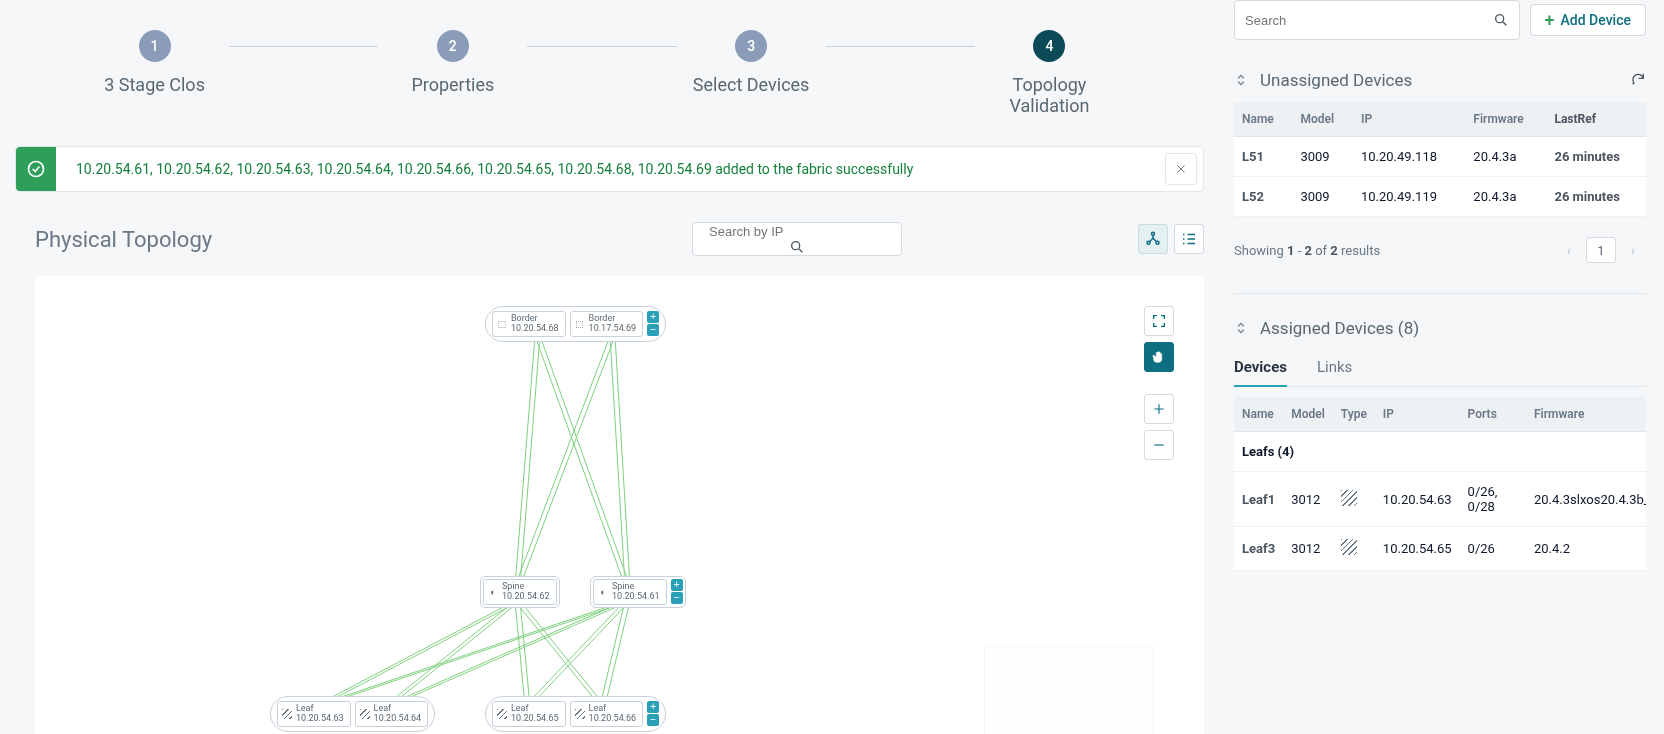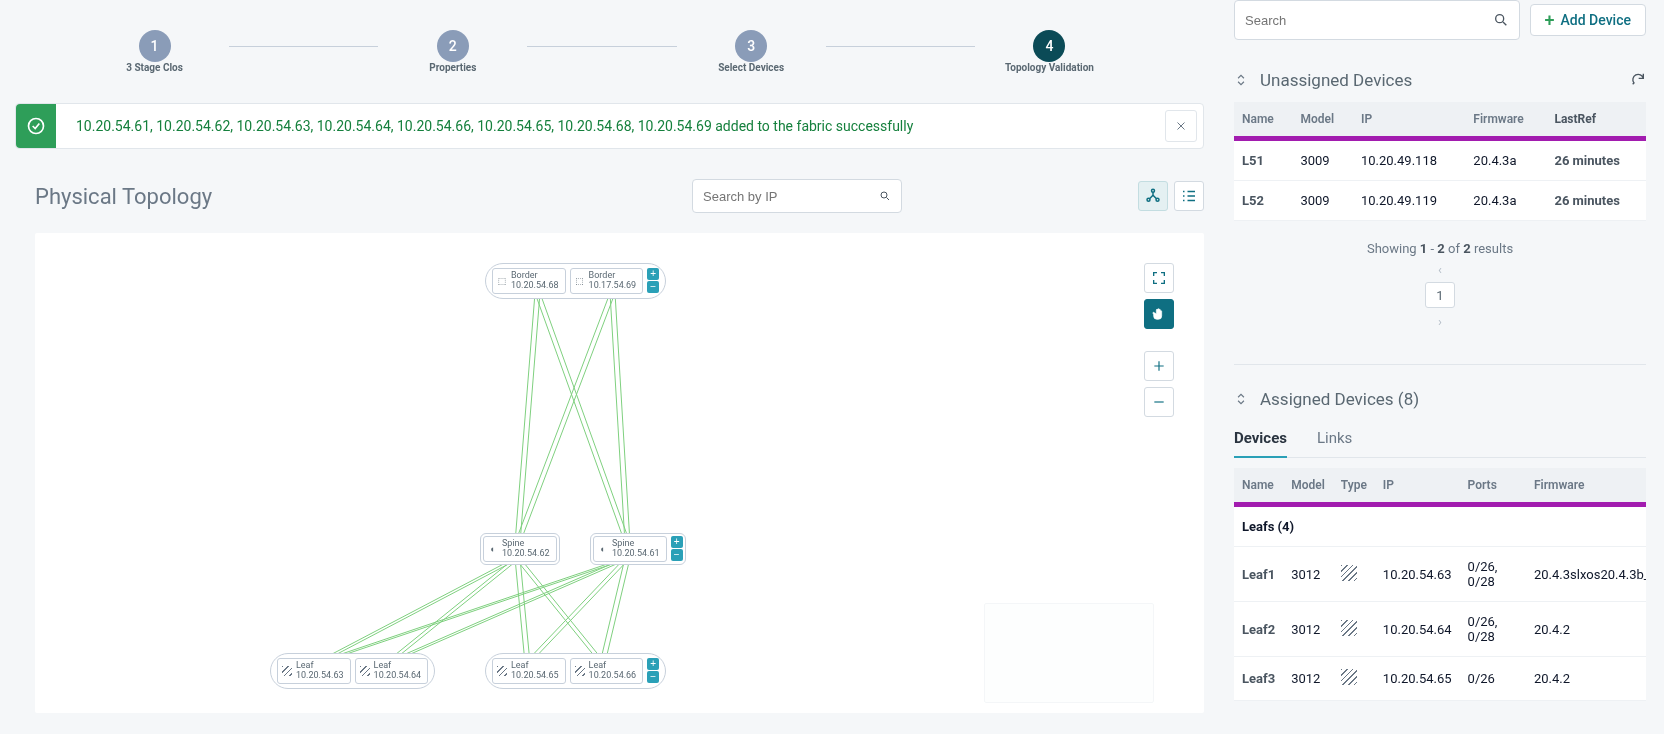--- a/index.html
+++ b/index.html
@@ -17,21 +17,21 @@
   
   .stepper { display: flex; align-items: flex-start; padding: 20px 80px 30px 80px; }
   .step { flex: 1; text-align: center; position: relative; }
   .step-num {
     width: 32px; height: 32px; border-radius: 50%;
     background: #8a9cb8; color: #fff;
     display: inline-flex; align-items: center; justify-content: center;
     font-size: 14px; font-weight: 500;
   }
   .step.active .step-num { background: #0b4b57; }
-  .step-label { margin-top: 0; color: #5a6872; font-size: 10px; font-weight: bold; }
+  .step-label { margin-top: 12px; color: #5a6872; font-size: 18px; }
   .step-line { height: 1px; background: #c7d0db; flex: 1; margin-top: 16px; }
 
   
   .alert {
     display: flex; align-items: center;
     background: #fff; border: 1px solid #e1e6eb; border-radius: 4px;
     margin: 0 0 30px 15px;
   }
   .alert-icon {
     width: 40px; height: 44px; background: #2e9e59;
@@ -45,21 +45,21 @@
     border: 1px solid #e1e6eb; border-radius: 3px; background: #fff;
     display: flex; align-items: center; justify-content: center; cursor: pointer;
   }
 
   
   .topo-header { display: flex; align-items: center; padding: 0 0 20px 35px; justify-content: space-between; }
   .topo-title { font-size: 22px; font-weight: 400; color: #6b7886; flex: 1; }
   .search-box {
     display: flex; align-items: center;
     border: 1px solid #d3dae1; border-radius: 4px; background: #fff;
-    width: 210px; height: 34px; padding: 0 10px; margin-right: 230px;
+    width: 210px; height: 34px; padding: 0 10px; margin-right: 230px; flex-direction: column;
   }
   .search-box input {
     border: none; outline: none; flex: 1; font-size: 13px; color: #6b7886;
   }
   .icon-btn {
     width: 30px; height: 30px; border: 1px solid #d3dae1; border-radius: 3px;
     background: #fff; display: flex; align-items: center; justify-content: center;
     cursor: pointer; margin-left: 6px;
   }
   .icon-btn.active { background: #e4f0f2; border-color: #c3dde1; }
@@ -121,23 +121,23 @@
   .tbl { width: 100%; border-collapse: collapse; }
   .tbl th {
     background: #eef1f4; color: #6b7886; font-size: 12px; font-weight: 600;
     text-align: left; padding: 10px 8px; border-bottom: 1px solid #e1e6eb;
   }
   .tbl td {
     background: #fff; padding: 12px 8px; font-size: 13px; color: #0f172a;
     border-bottom: 1px solid #eef1f4;
   }
   .tbl td.bold, .tbl th.bold { font-weight: 700; color: #4a5560; }
-  .tbl tr:first-child td { border-top: 5px solid #a21caf; }
-
-  .pager { display: flex; align-items: center; padding: 20px 0 30px 0; flex-direction: column; }
+  .tbl tr:first-child td { border-top: 1px solid #a21caf; }
+
+  .pager { display: flex; align-items: center; padding: 20px 0 30px 0; }
   .pager-text { flex: 1; color: #6b7886; font-size: 13px; }
   .pager-text b { color: #4a5560; }
   .pg-btn { width: 26px; height: 26px; display: flex; align-items: center; justify-content: center; color: #b5bec8; cursor: pointer; }
   .pg-num {
     border: 1px solid #d3dae1; background: #fff; border-radius: 3px;
     width: 30px; height: 26px; display: flex; align-items: center; justify-content: center;
     margin: 0 4px; font-size: 13px;
   }
   .divider { height: 0; border-top: 1px solid #e1e6eb; margin-bottom: 24px; }
 
@@ -471,28 +471,20 @@
           </tr>
         <tr>
           <td class="bold">Leaf1</td>
           <td>3012</td>
           <td><span class="hatch"></span></td>
           <td>10.20.54.63</td>
           <td>0/26, 0/28</td>
           <td style="white-space:nowrap; overflow:hidden; text-overflow:clip; max-width:120px;">20.4.3slxos20.4.3b_230320_050</td>
         </tr>
         <tr>
-          <td class="bold">Leaf2</td>
-          <td>3012</td>
-          <td><span class="hatch"></span></td>
-          <td>10.20.54.64</td>
-          <td>0/26, 0/28</td>
-          <td>20.4.2</td>
-        </tr>
-        <tr>
           <td class="bold">Leaf3</td>
           <td>3012</td>
           <td><span class="hatch"></span></td>
           <td>10.20.54.65</td>
           <td>0/26</td>
           <td>20.4.2</td>
         </tr>
       </tbody>
     </table>
   </div>

